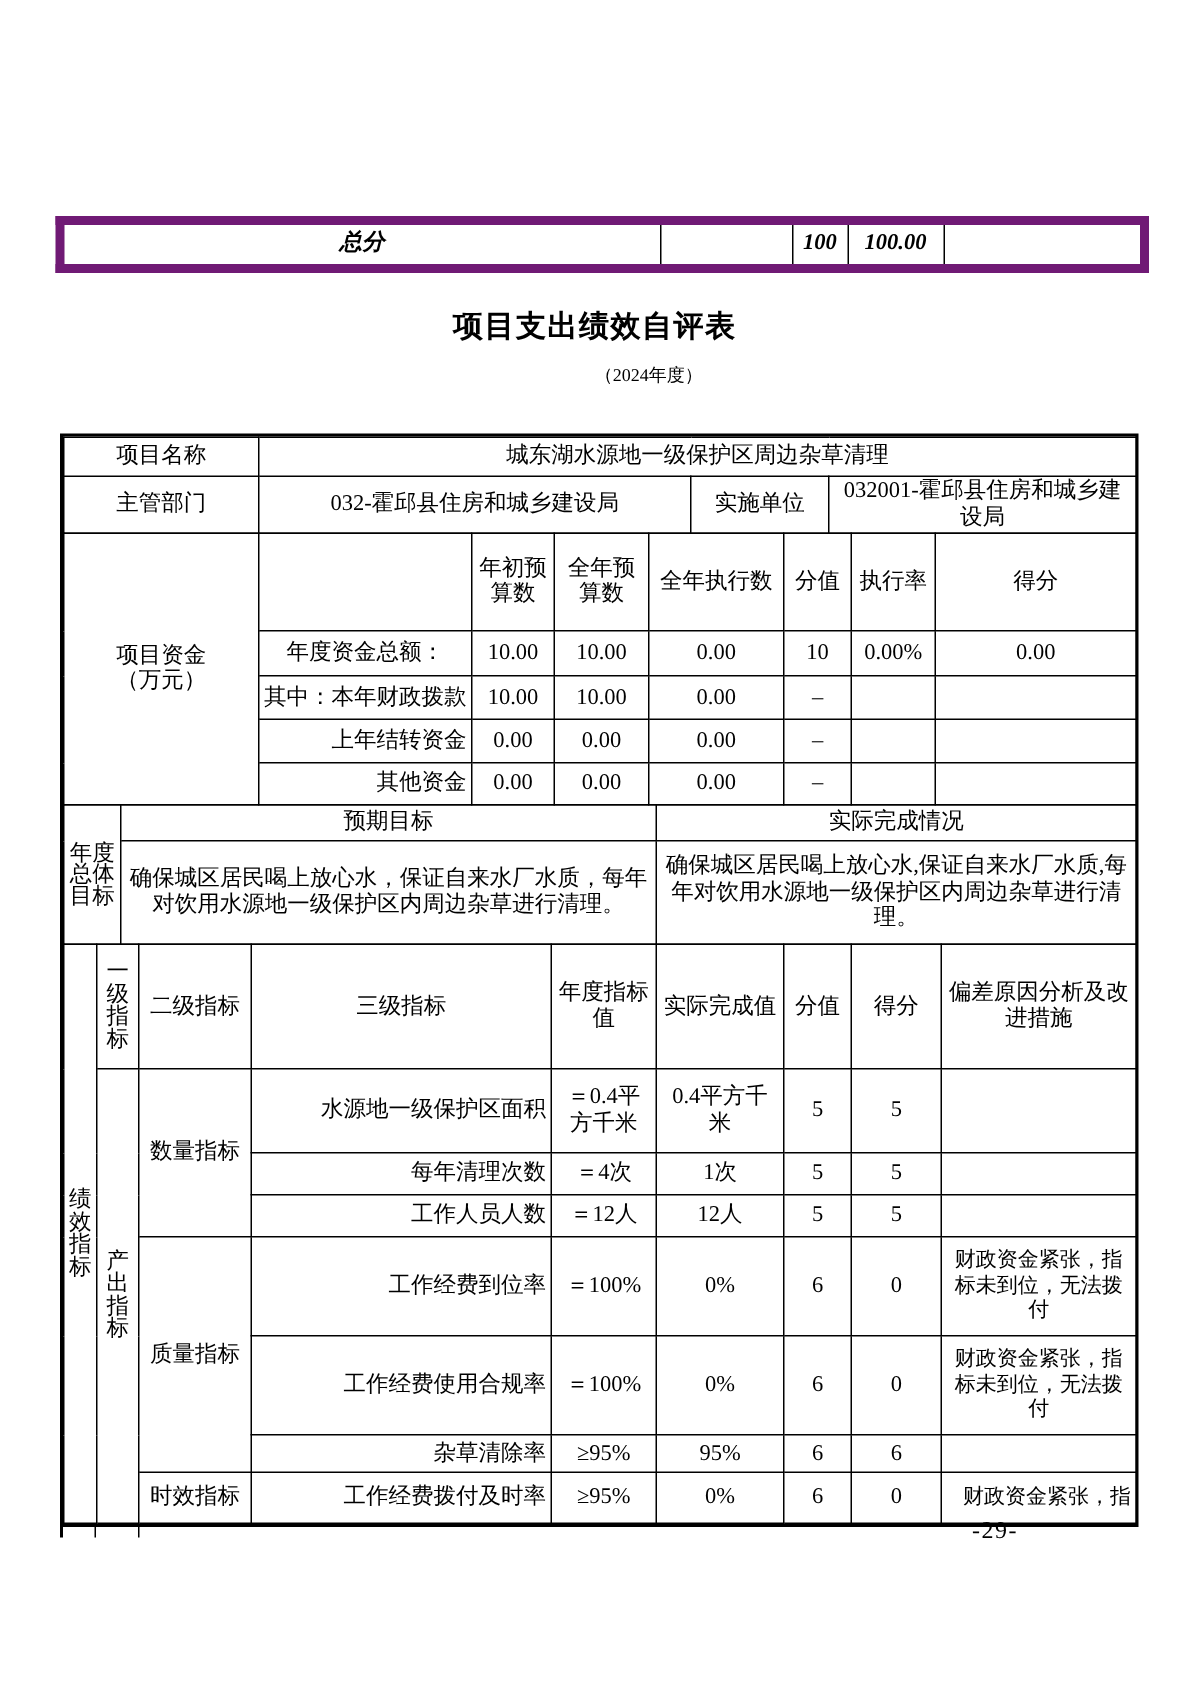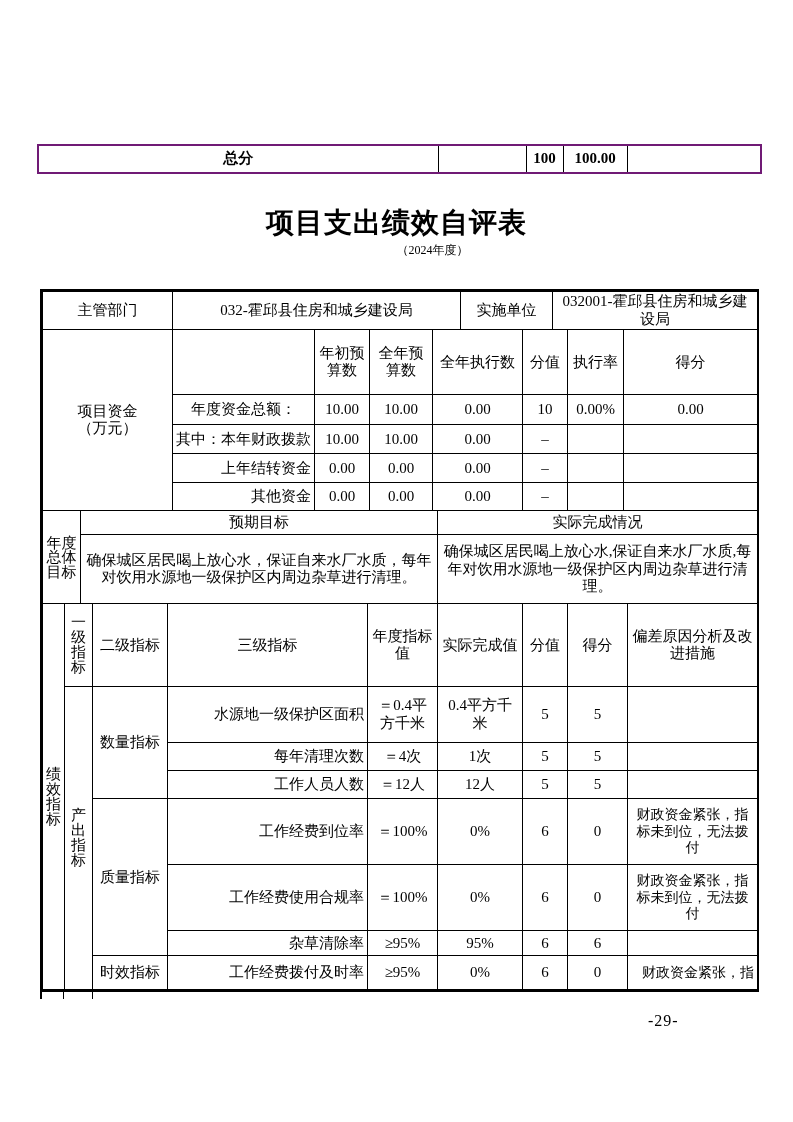--- a/index.html
+++ b/index.html
@@ -8,25 +8,25 @@
     font-family:"Liberation Serif","DejaVu Serif",serif; color:#000;
     overflow:hidden;
   }
   table { border-collapse:collapse; table-layout:fixed; }
   td {
     border:1px solid #000; text-align:center; vertical-align:middle;
     font-size:15px; line-height:1.18; padding:1px 3px; overflow:hidden;
     word-break:break-all;
   }
   
-  .score-table { position:absolute; left:37px; top:144px; width:723px; border:2px solid #701a75; }
+  .score-table { position:absolute; left:37px; top:144px; width:723px; border:6px solid #701a75;font-style:italic; }
   .score-table td { height:24px; font-weight:bold; }
   
   .doc-title { position:absolute; left:0; top:204px; width:100%; text-align:center;
-               font-size:28px; font-weight:bold; letter-spacing:1px; }
+               font-size:20px; font-weight:bold; letter-spacing:1px; }
   .doc-subtitle { position:absolute; left:0; top:242px; width:100%; text-align:center; font-size:12px;margin-left:36px; }
   
   .main { position:absolute; left:40px; top:289px; width:715px; border:2px solid #000; }
   .main table { width:100%; }
   .main table + table { margin-top:-1px; }
   .vtext { line-height:1.0; padding:1px 2px; }
   .vtight { line-height:0.95; padding:0 1px; }
   .prewrap { white-space:pre-line; }
   .left { text-align:right; }
   .right { text-align:right; }
@@ -81,20 +81,24 @@
   <div class="main">
 
     <table>
       <colgroup>
           <col style="width:130px">
           <col style="width:288px">
           <col style="width:92px">
           <col style="width:205px">
         </colgroup>
       <tbody>
+          <tr class="h25">
+        <td>项目名称</td>
+        <td colspan="3">城东湖水源地一级保护区周边杂草清理</td>
+      </tr>
       <tr class="h26">
         <td>主管部门</td>
         <td>032-霍邱县住房和城乡建设局</td>
         <td>实施单位</td>
         <td>032001-霍邱县住房和城乡建设局</td>
       </tr>
     </tbody>
       </table>
 
     <table>

